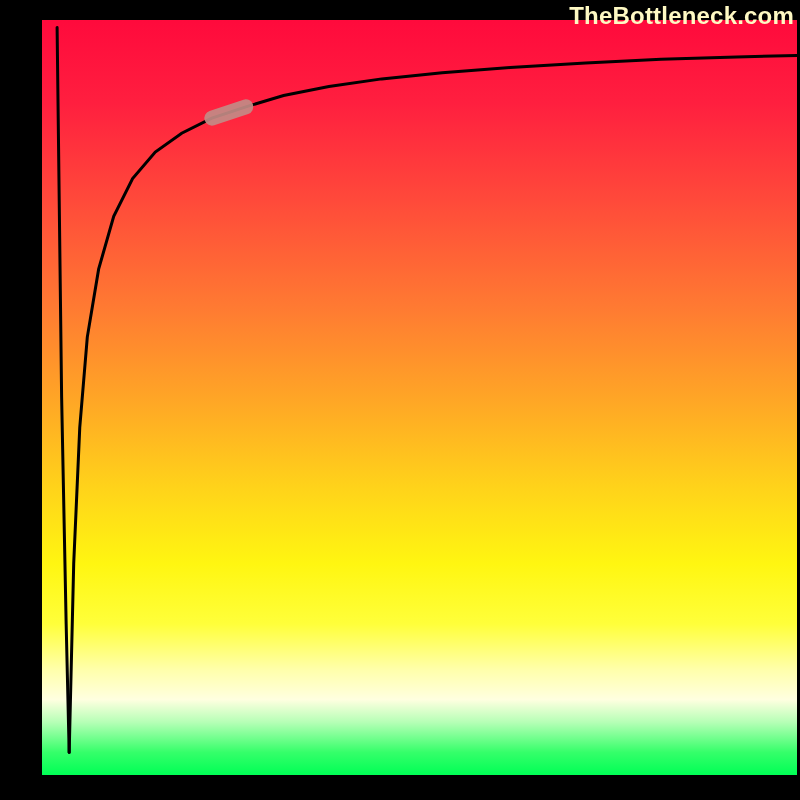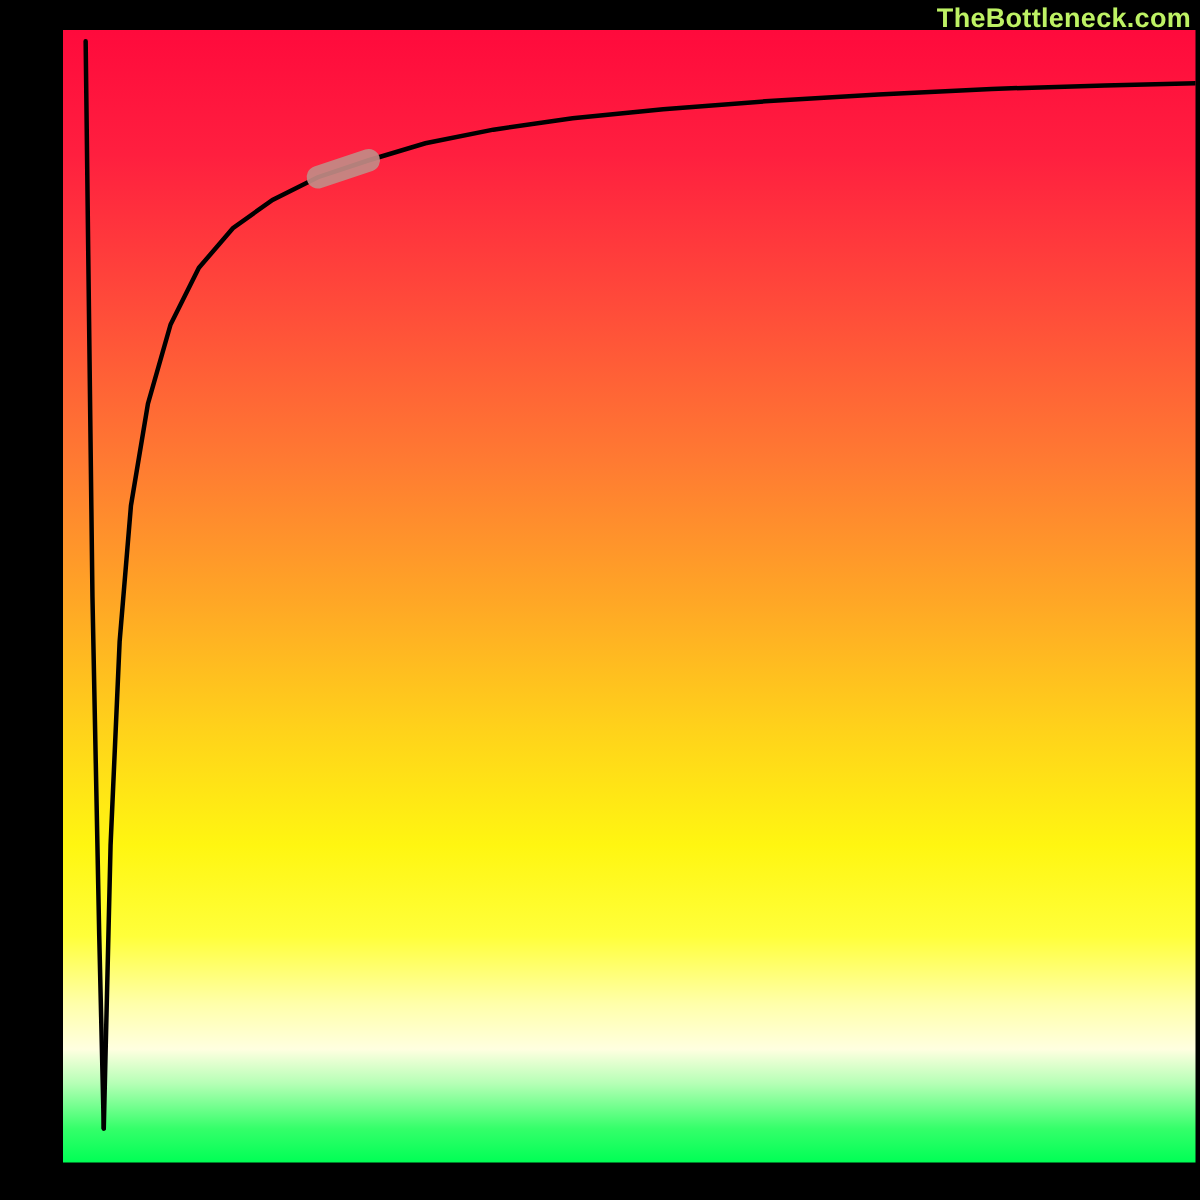--- a/index.html
+++ b/index.html
@@ -42,22 +42,22 @@
     position: absolute;
     left: 42px;
     top: 20px;
     width: 755px;
     height: 755px;
   }
   .attrib {
     position: absolute;
     top: 2px;
     right: 6px;
-    color: #bef264;
-    font-size: 18px;
+    color: #fef9c3;
+    font-size: 24px;
     font-weight: 600;
     letter-spacing: 0.2px;
     user-select: none;
   }
 </style>
 </head>
 <body>
 
 <div class="stage">
 

